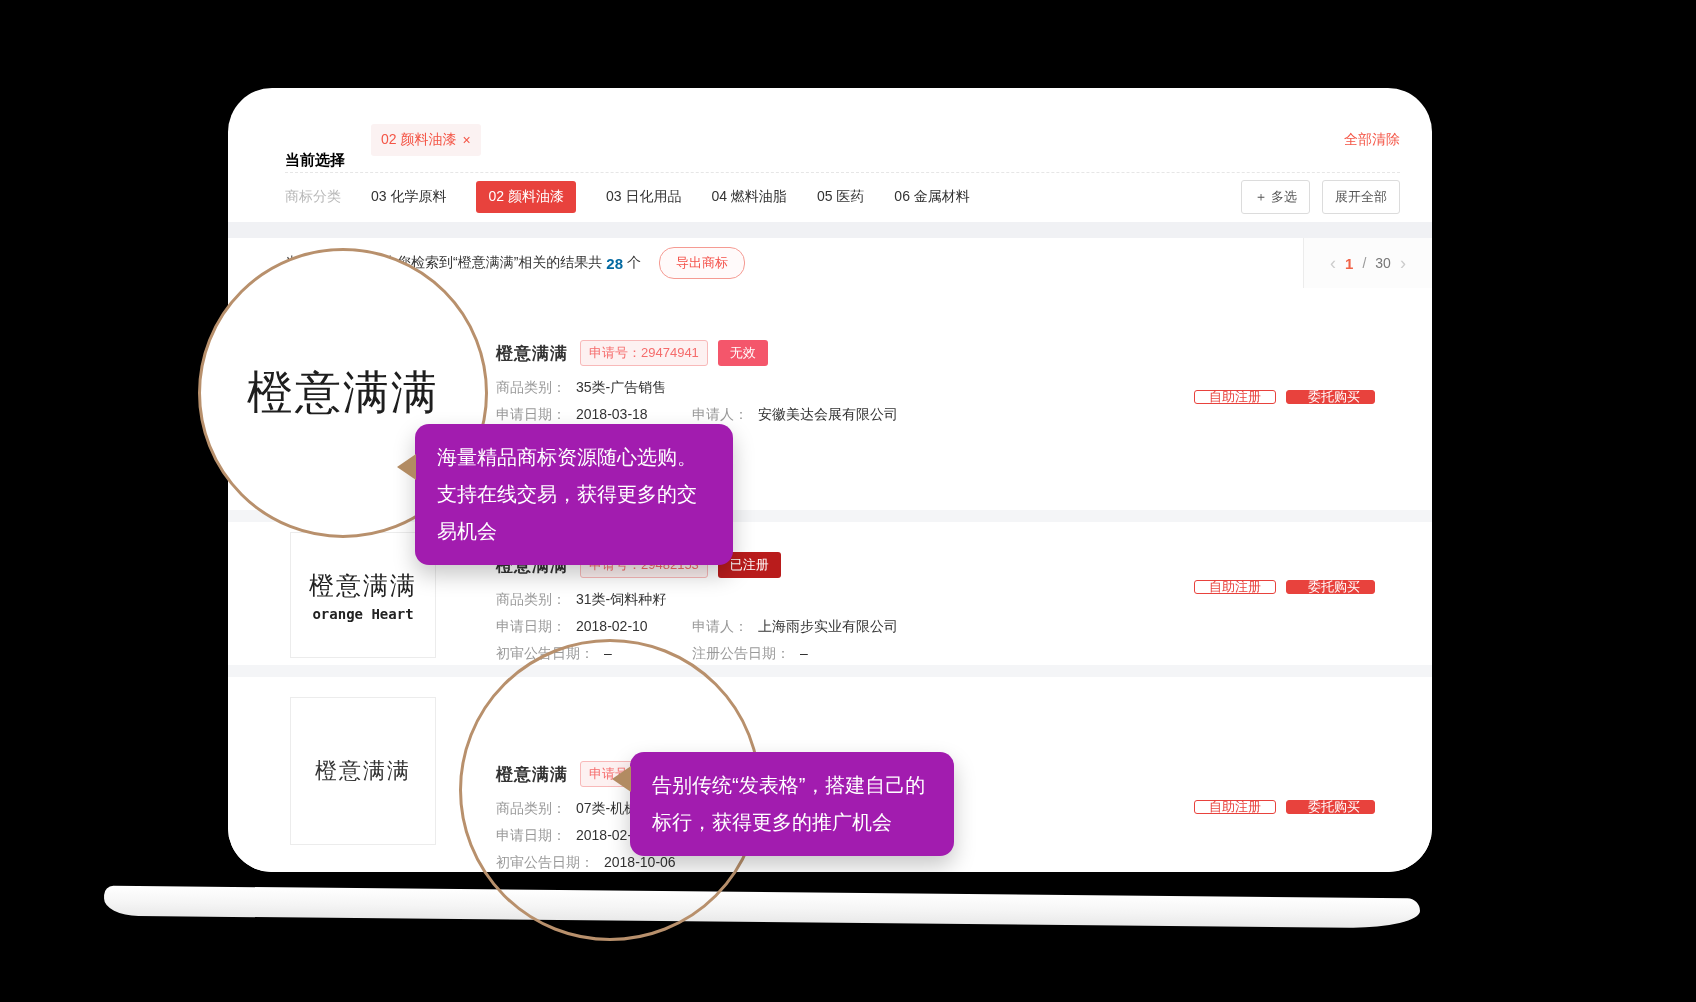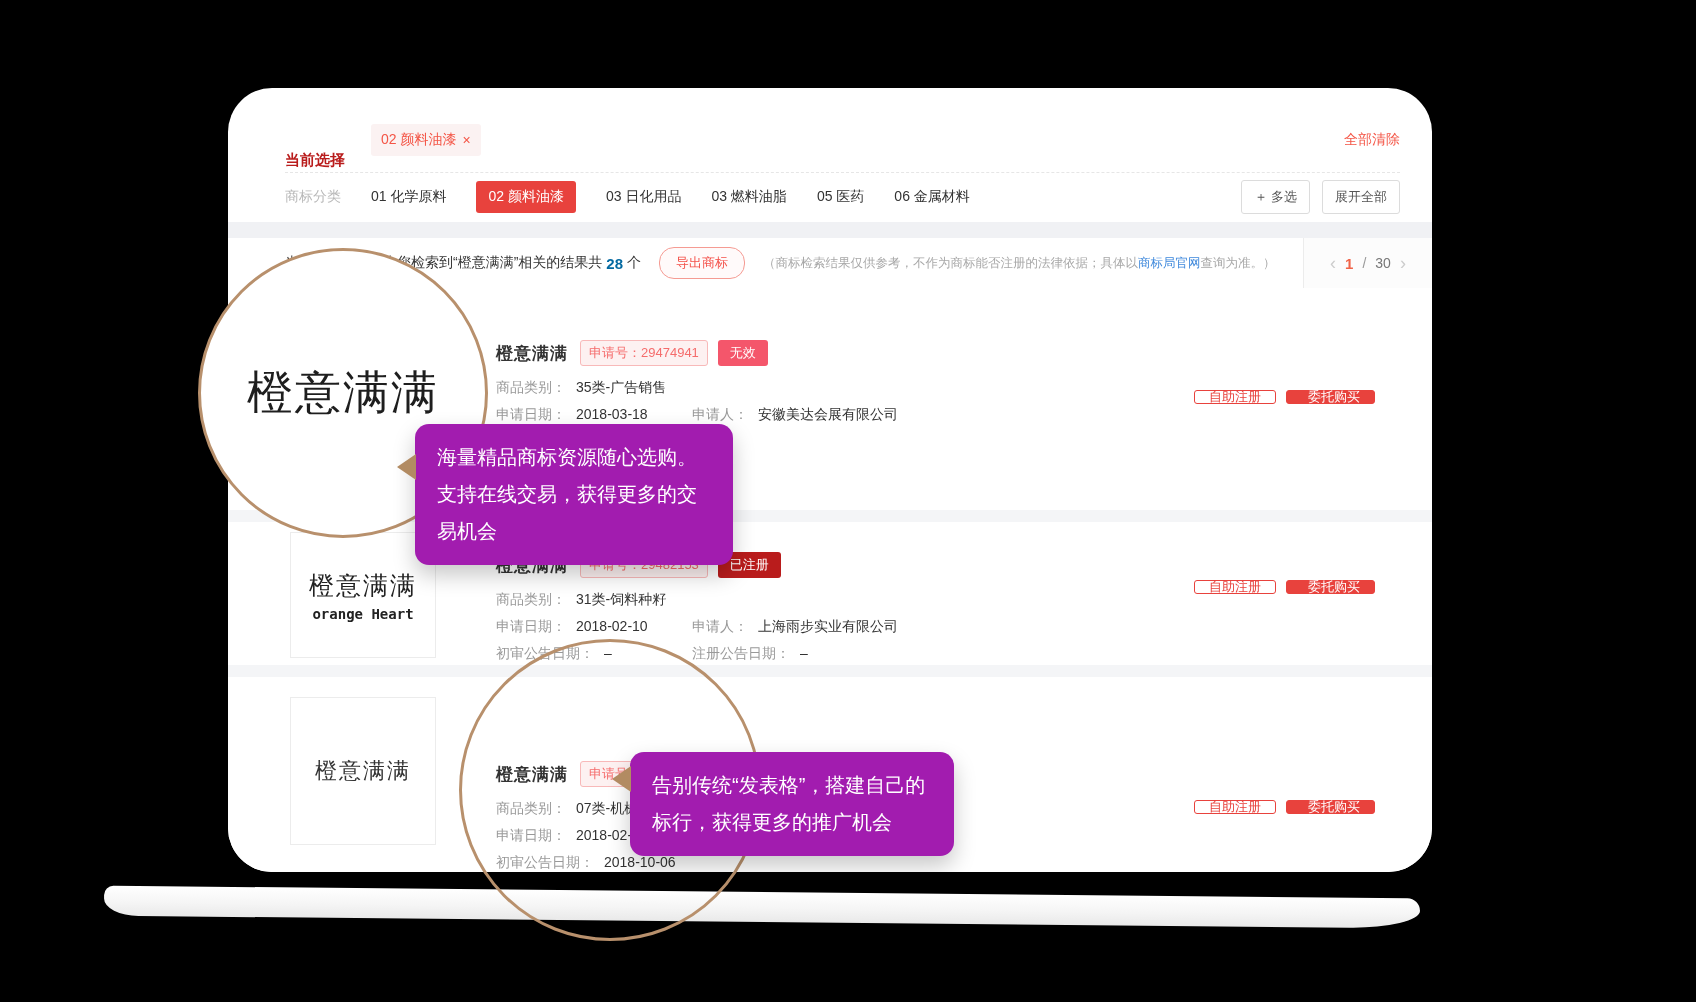--- a/index.html
+++ b/index.html
@@ -9,21 +9,21 @@
     font-family:"Liberation Sans","DejaVu Sans",sans-serif;
     -webkit-font-smoothing:antialiased;
   }
   
   .window{
     position:absolute;left:228px;top:88px;width:1204px;height:784px;
     background:#fff;border-radius:44px;overflow:hidden;z-index:10;
   }
   
   .bar1{position:absolute;left:57px;right:32px;top:30px;height:44px;display:flex;align-items:center;}
-  .bar1-label{font-size:15px;font-weight:700;color:#b91c1c;margin-top:40px;}
+  .bar1-label{font-size:15px;font-weight:700;color:#000000;margin-top:40px;}
   .sel-tag{margin-left:26px;background:#fbf2f2;color:#f45546;font-size:14px;
     padding:7px 10px;border-radius:3px;display:inline-flex;align-items:center;gap:6px;cursor:pointer;}
   .sel-tag .x{font-size:14px;line-height:1;}
   .clear-all{margin-left:auto;color:#f45546;font-size:14px;cursor:pointer;}
   .dashed-divider{position:absolute;left:57px;right:32px;top:84px;border-top:1px dashed #e6e6e6;}
   
   .bar2{position:absolute;left:57px;right:32px;top:86px;height:46px;display:flex;align-items:center;}
   .bar2-label{font-size:14px;color:#b8b8b8;margin-right:30px;}
   .cat{font-size:14px;color:#333;margin-right:30px;cursor:pointer;white-space:nowrap;}
   .cat.chip{background:#e8423d;color:#fff;padding:7px 12px;border-radius:3px;}
@@ -110,43 +110,40 @@
     <span class="sel-tag">
       <span>02 颜料油漆</span>
       <span class="x">×</span>
     </span>
     <span class="clear-all">全部清除</span>
   </div>
   <div class="dashed-divider"></div>
 
   <div class="bar2">
     <span class="bar2-label">商标分类</span>
-    <span class="cat">01 化学原料</span>
+    <span class="cat">03 化学原料</span>
     <span class="cat chip">02 颜料油漆</span>
     <span class="cat">03 日化用品</span>
-    <span class="cat">03 燃料油脂</span>
+    <span class="cat">04 燃料油脂</span>
     <span class="cat">05 医药</span>
     <span class="cat">06 金属材料</span>
     <span class="bar2-right">
       <button class="ghost-btn">＋ 多选</button>
       <button class="ghost-btn">展开全部</button>
     </span>
   </div>
 
   <div class="section-band"></div>
 
   <div class="results-header">
     <div class="rh-left">
       <span class="rh-text">当前分类条件下为您检索到“橙意满满”相关的结果共</span>
       <span class="rh-count">28</span>
       <span class="rh-text">个</span>
       <button class="export-btn">导出商标</button>
-      <span class="disclaimer">
-        <span>（商标检索结果仅供参考，不作为商标能否注册的法律依据；具体以</span><span class="link">商标局官网</span><span>查询为准。）</span>
-      </span>
     </div>
     <div class="rh-pager">
       <span class="pg-arrow">‹</span>
       <span class="pg-cur">1</span>
       <span class="pg-sep">/</span>
       <span class="pg-total">30</span>
       <span class="pg-arrow">›</span>
     </div>
   </div>
 

